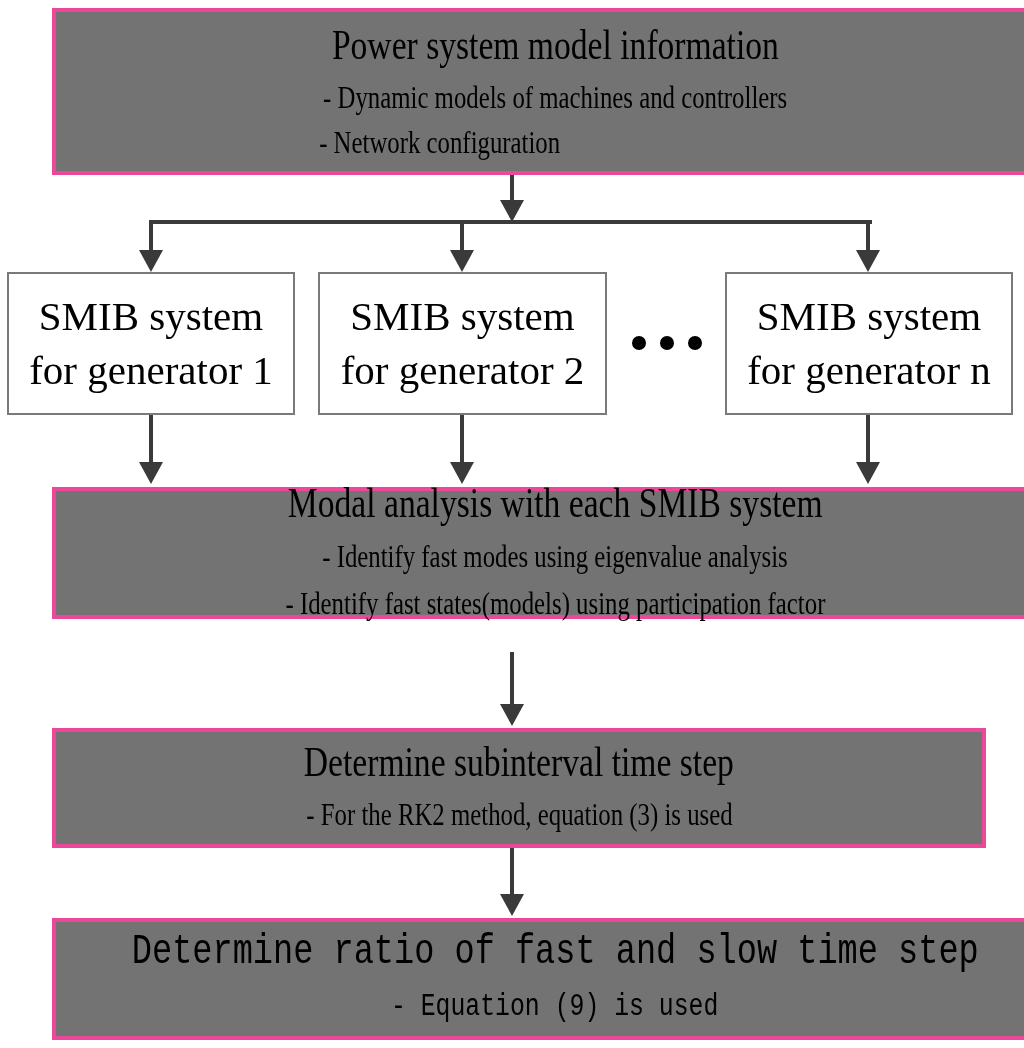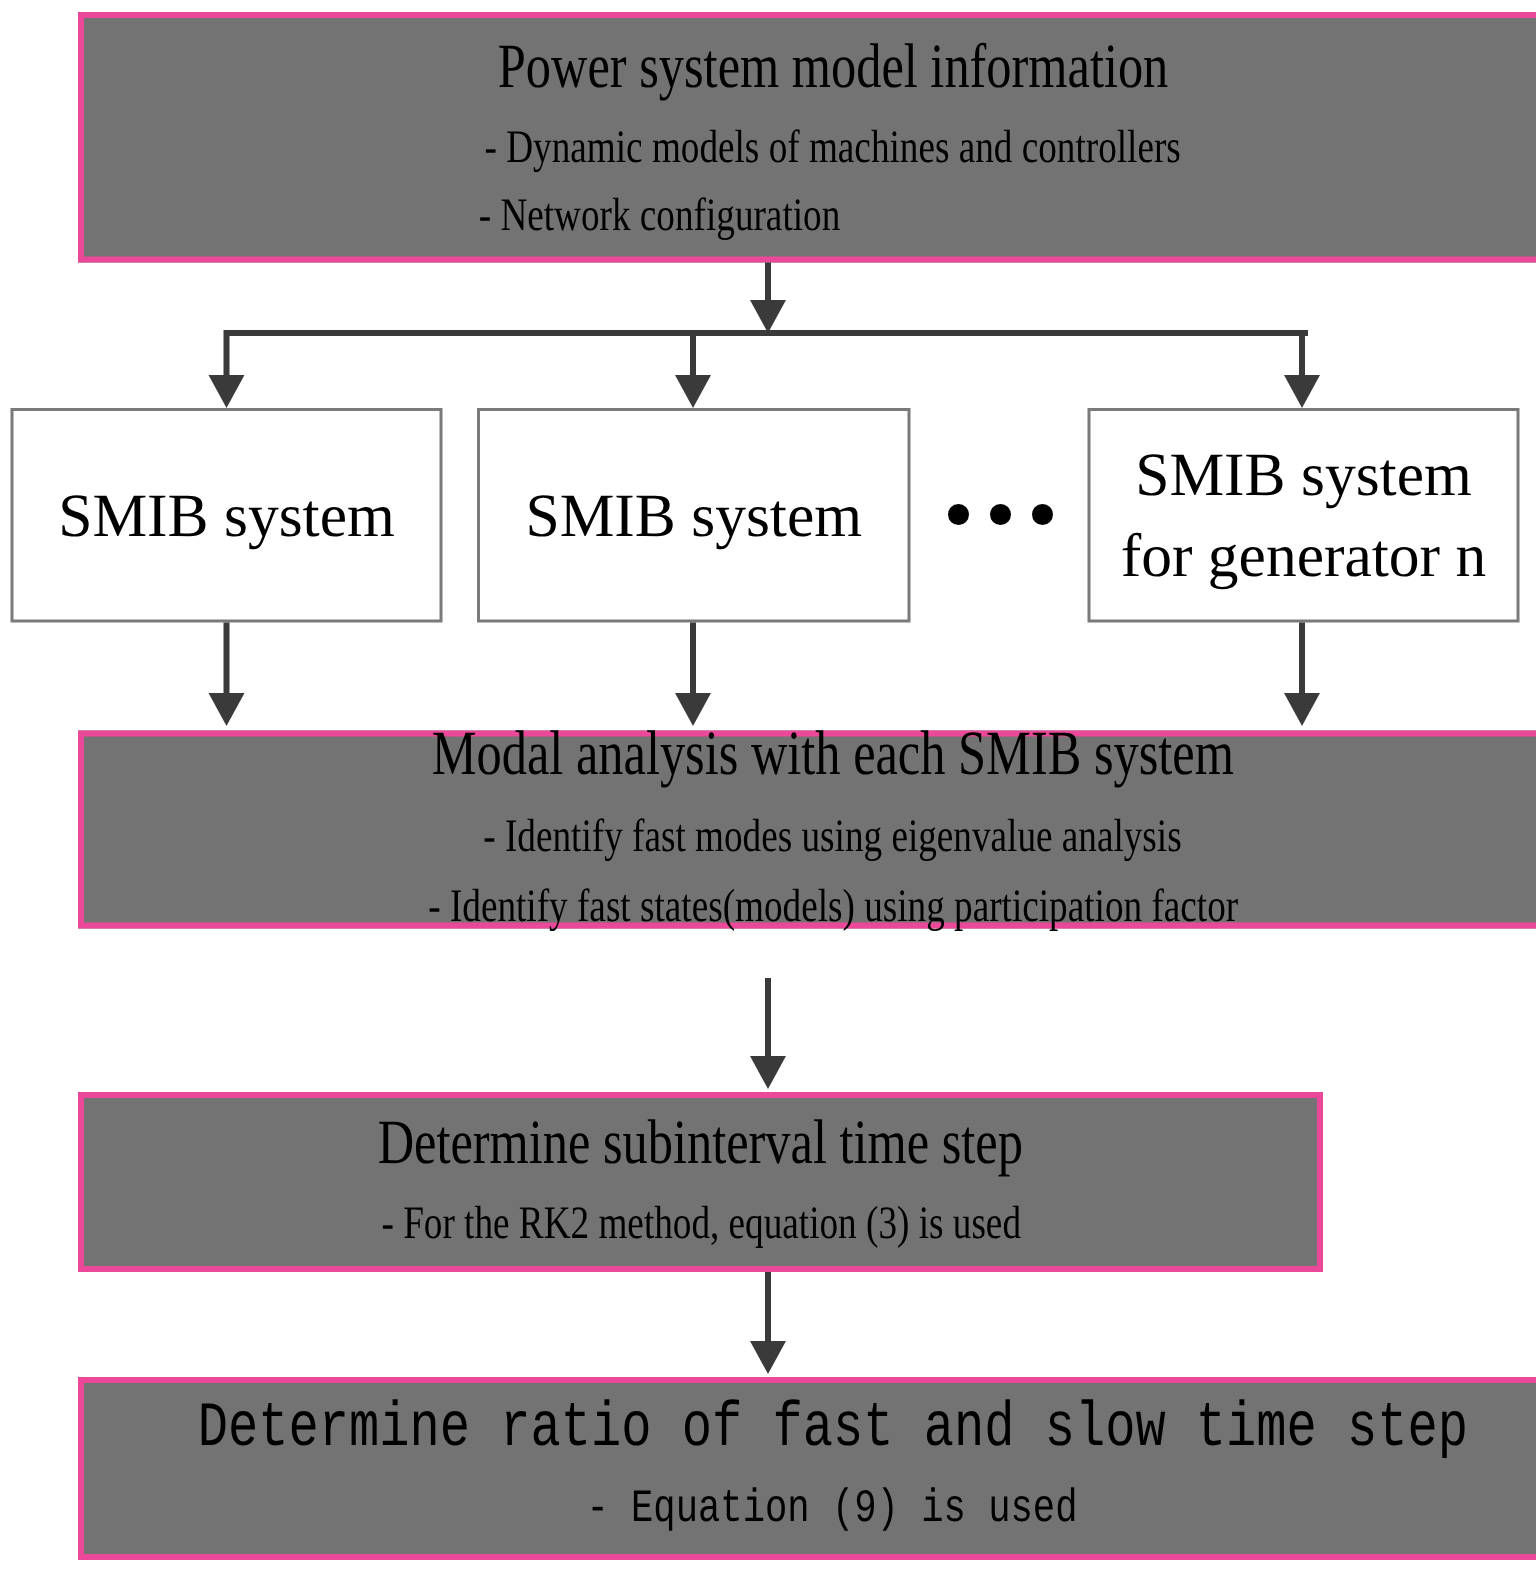--- a/index.html
+++ b/index.html
@@ -112,24 +112,26 @@
   <div class="arrowhead" style="left:139px; top:250px;"></div>
 
   <div class="vline" style="left:460px; top:220px; height:32px;"></div>
   <div class="arrowhead" style="left:450px; top:250px;"></div>
 
   <div class="vline" style="left:866px; top:220px; height:32px;"></div>
   <div class="arrowhead" style="left:856px; top:250px;"></div>
 
   <div class="smib-box" style="left:7px; top:272px; width:288px; height:143px;">
     <div class="smib-line">SMIB system</div>
+    <div class="smib-line">for generator 1</div>
   </div>
 
   <div class="smib-box" style="left:318px; top:272px; width:289px; height:143px;">
     <div class="smib-line">SMIB system</div>
+    <div class="smib-line">for generator 2</div>
   </div>
 
   <div class="dots" style="left:632px; top:336px;">
     <span class="dot"></span>
     <span class="dot"></span>
     <span class="dot"></span>
   </div>
 
   <div class="smib-box" style="left:725px; top:272px; width:288px; height:143px;">
     <div class="smib-line">SMIB system</div>
@@ -147,21 +149,21 @@
 
   <div class="box" style="left:7px; top:487px; width:1006px; height:132px;">
     <div class="box-title">Modal analysis with each SMIB system</div>
     <div class="box-bullet" style="margin-top:10px;">- Identify fast modes using eigenvalue analysis</div>
     <div class="box-bullet" style="margin-top:6px;">- Identify fast states(models) using participation factor</div>
   </div>
 
   <div class="vline" style="left:510px; top:652px; height:53px;"></div>
   <div class="arrowhead" style="left:500px; top:704px;"></div>
 
-  <div class="box" style="left:7px; top:728px; width:830px; height:120px;">
+  <div class="box" style="left:7px; top:728px; width:934px; height:120px;">
     <div class="box-title">Determine subinterval time step</div>
     <div class="box-bullet" style="margin-top:10px;">- For the RK2 method, equation (3) is used</div>
   </div>
 
   <div class="vline" style="left:510px; top:848px; height:48px;"></div>
   <div class="arrowhead" style="left:500px; top:894px;"></div>
 
   <div class="box" style="left:7px; top:918px; width:1006px; height:122px;font-family:Liberation Mono, monospace;">
     <div class="box-title">Determine ratio of fast and slow time step</div>
     <div class="box-bullet" style="margin-top:12px;">- Equation (9) is used</div>

